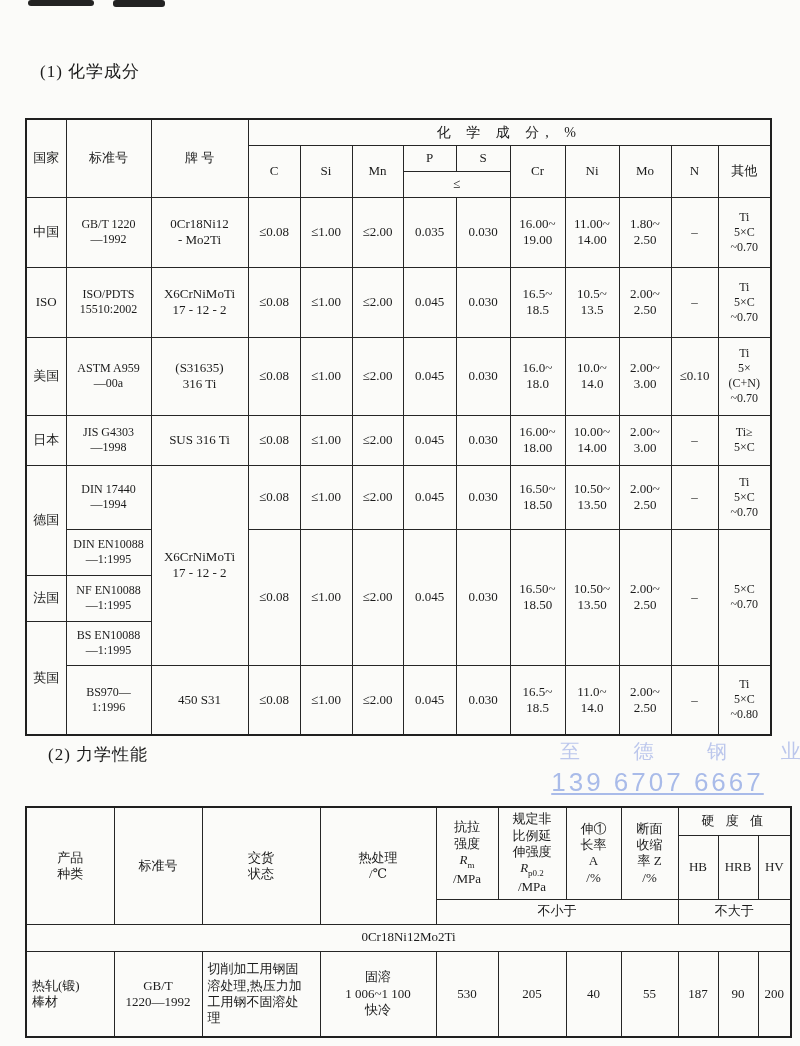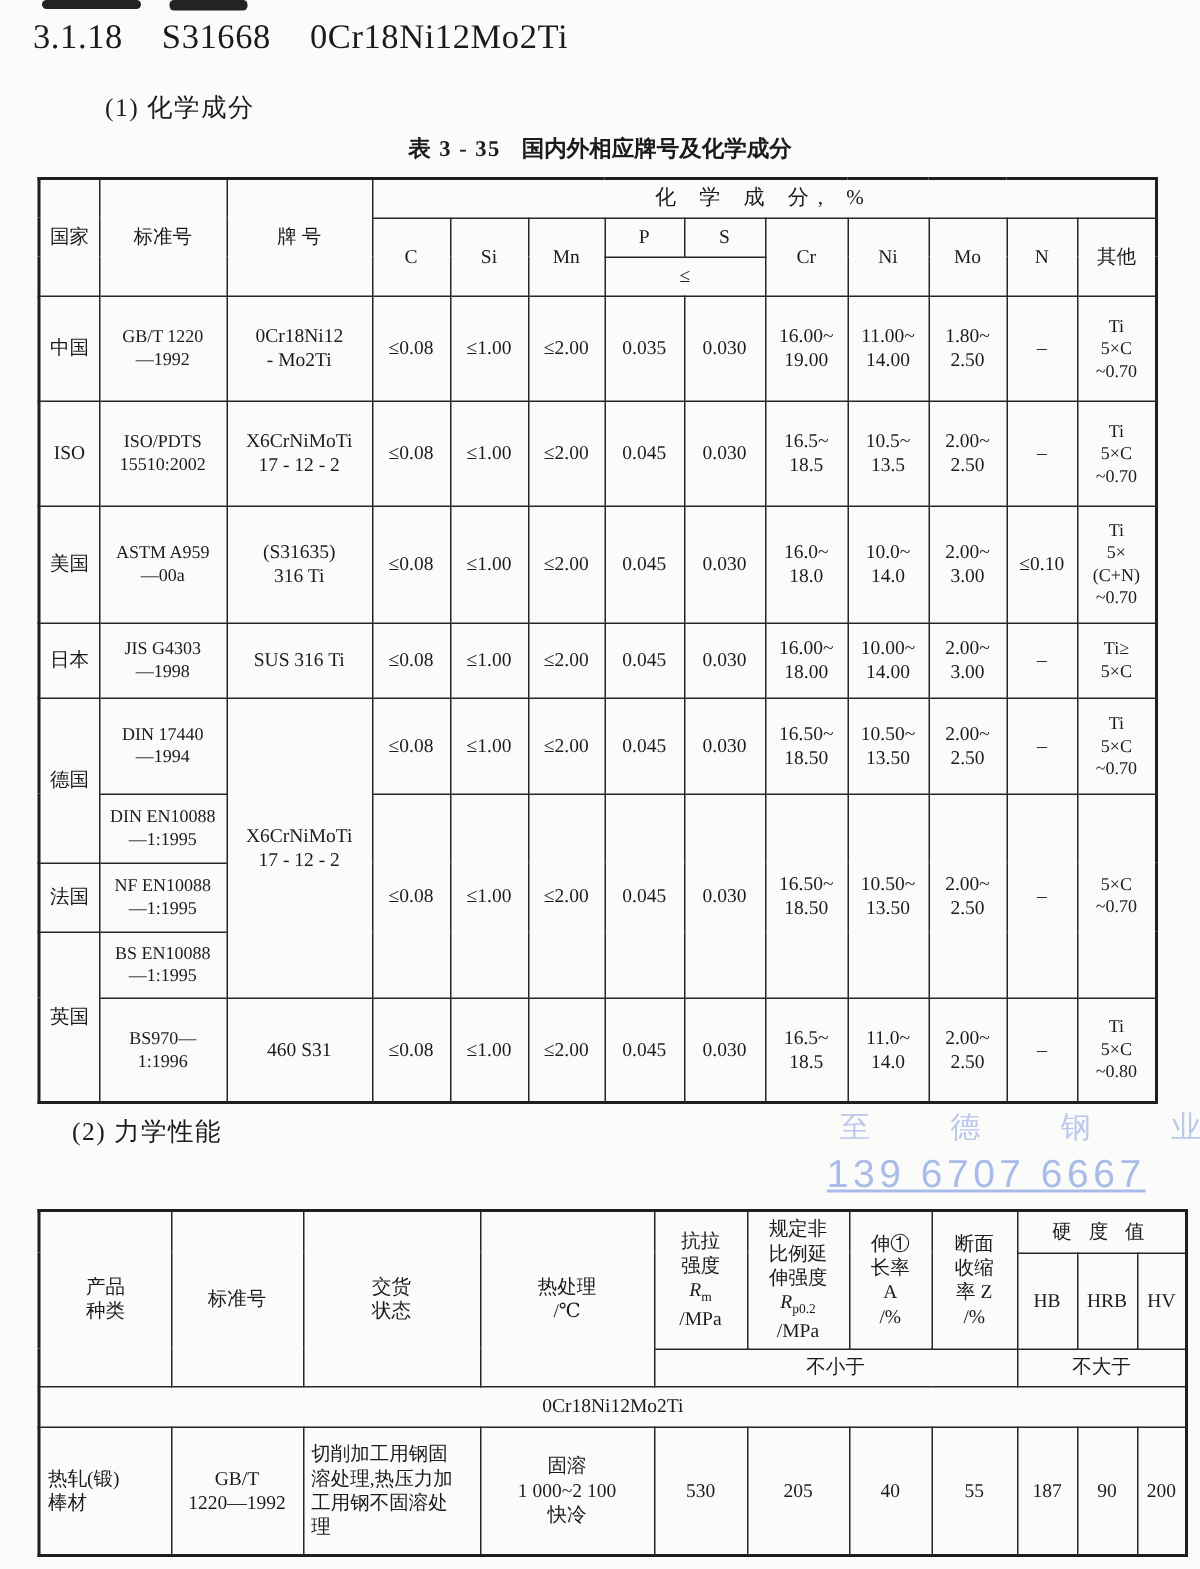--- a/index.html
+++ b/index.html
@@ -7,21 +7,21 @@
     position:relative;width:800px;height:1046px;margin:0 auto;
     background:#fbfbf9;overflow:hidden;
     font-family:"Liberation Serif","DejaVu Serif",serif;color:#1b1b1b;
   }
   .smudge{position:absolute;background:#232323;border-radius:3px;}
   .smudge.s1{left:28px;top:0;width:66px;height:6px;}
   .smudge.s2{left:113px;top:0;width:52px;height:7px;}
   .doc-title{position:absolute;left:22px;top:12px;font-size:23px;letter-spacing:.4px;white-space:nowrap;}
   .doc-title .part{margin-right:26px;}
   .subhead{position:absolute;font-size:17px;letter-spacing:1px;}
-  .subhead.s1{left:70px;top:60px;text-align:right;}
+  .subhead.s1{left:40px;top:60px;text-align:right;}
   .subhead.s2{left:48px;top:743px;}
   .caption{position:absolute;left:0;width:800px;text-align:center;font-weight:bold;font-size:15px;}
   .caption.c1{top:90px;}
   .caption.c2{top:773px;}
   .caption .lbl{margin-right:14px;letter-spacing:1px;}
   .tbl-wrap{position:absolute;}
   .t1{left:25px;top:118px;}
   .t2{left:25px;top:806px;}
   table{border-collapse:collapse;table-layout:fixed;background:transparent;}
   .t1 table{width:745px;}
@@ -46,29 +46,23 @@
   .watermark .w2{font-size:26px;letter-spacing:3px;color:#a9bbe9;white-space:nowrap;margin-top:2px;text-decoration:underline;}
 </style>
 </head>
 <body>
 
 <div class="page">
 
   <div class="smudge s1"></div>
   <div class="smudge s2"></div>
 
-  <div class="doc-title">
-    <span class="part">3.1.18</span><span class="part">S31668</span><span class="part">0Cr18Ni12Mo2Ti</span>
-  </div>
 
   <div class="subhead s1">(1) 化学成分</div>
 
-  <div class="caption c1">
-    <span class="lbl">表 3 - 35</span><span>国内外相应牌号及化学成分</span>
-  </div>
 
   <div class="tbl-wrap t1">
     <table>
       <colgroup>
         <col style="width:40px">
           <col style="width:85px">
           <col style="width:97px">
         <col style="width:52px">
           <col style="width:52px">
           <col style="width:51px">
@@ -244,21 +238,21 @@
 
       <tr style="height:44px">
         <td rowspan="2">英国</td>
         <td class="pre small">BS EN10088
 —1:1995</td>
       </tr>
 
       <tr style="height:70px">
         <td class="pre small">BS970—
 1:1996</td>
-        <td class="pre">460 S31</td>
+        <td class="pre">450 S31</td>
         <td>≤0.08</td>
         <td>≤1.00</td>
         <td>≤2.00</td>
         <td>0.045</td>
         <td>0.030</td>
         <td class="pre">16.5~
 18.5</td>
         <td class="pre">11.0~
 14.0</td>
         <td class="pre">2.00~
@@ -342,21 +336,21 @@
       <tr style="height:86px">
         <td class="pre left">热轧(锻)
 棒材</td>
         <td class="pre">GB/T
 1220—1992</td>
         <td class="pre left">切削加工用钢固
 溶处理,热压力加
 工用钢不固溶处
 理</td>
         <td class="pre">固溶
-1 000~2 100
+1 006~1 100
 快冷</td>
         <td>530</td>
         <td>205</td>
         <td>40</td>
         <td>55</td>
         <td>187</td>
         <td>90</td>
         <td>200</td>
       </tr>
     </tbody>

